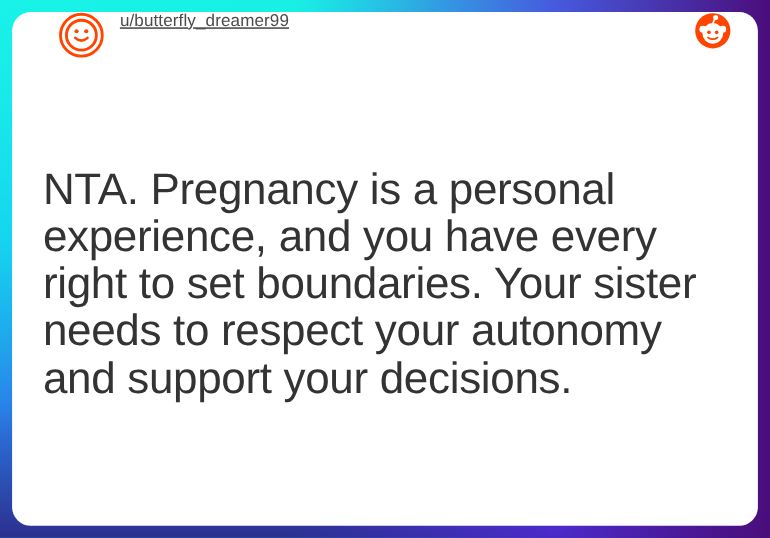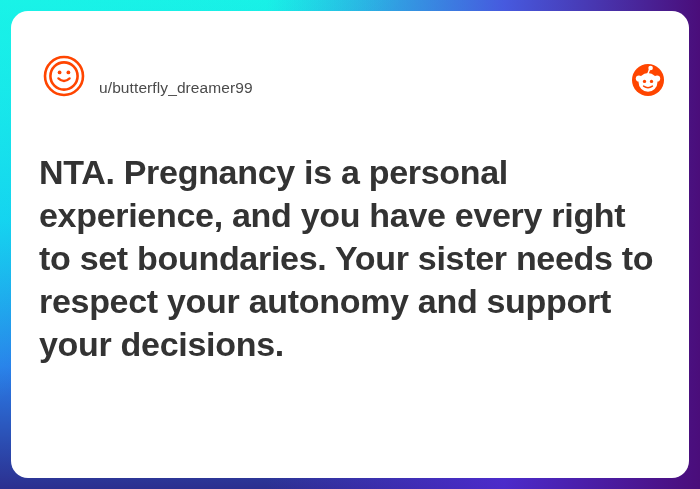--- a/index.html
+++ b/index.html
@@ -32,25 +32,26 @@
   #card {
     position:absolute;
     left:11px; top:11px;
     width:678px; height:467px;
     background:#ffffff;
     border-radius:17px;
   }
 
   #card-header {
     position:absolute;
-    left:4px; top:0; right:0;
+    left:14px; top:0; right:0;
     height:86px;
     display:flex;
-    align-items:flex-end;
+    align-items:flex-start;
     padding:0 24px 0 28px;
+    text-decoration:underline;
   }
 
   #avatar {
     width:42px; height:42px;
     flex:0 0 42px;
     position:relative;
   }
   #avatar svg { display:block; width:42px; height:42px; }
 
   #username {
@@ -67,25 +68,25 @@
     width:34px; height:34px;
     display:block;
   }
   #brand-logo svg { display:block; width:34px; height:34px; }
 
   #body-text {
     position:absolute;
     left:28px;
     top:140px;
     width:624px;
-    font-size:34px;
+    font-size:40px;
     line-height:43px;
     color:#333333;
     letter-spacing:-0.3px;
-    font-weight:700;
+    font-weight:400;
     font-family:"Liberation Sans", sans-serif;
     white-space:pre-wrap;
   }
 </style>
 </head>
 <body>
 
 <div id="bg-gradient"></div>
 <div id="bg-gradient-overlay"></div>
 <div id="bg-gradient-overlay2"></div>

